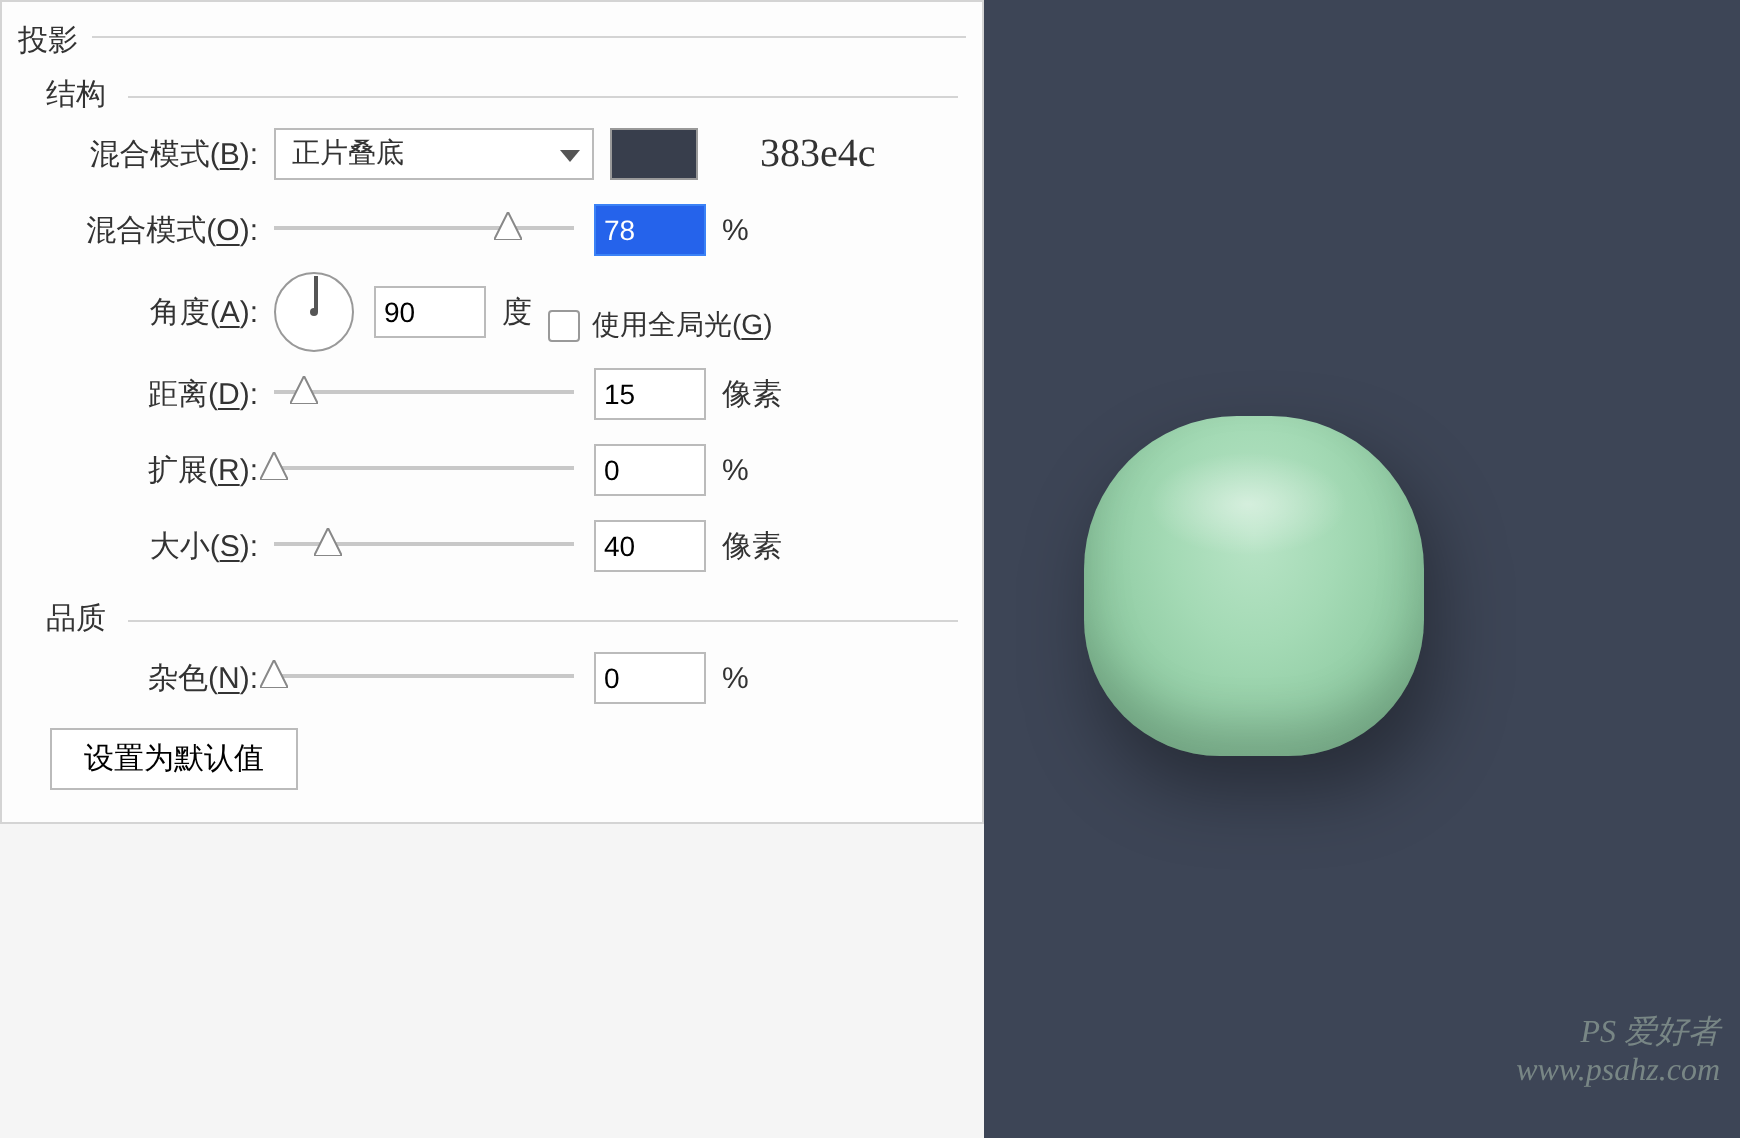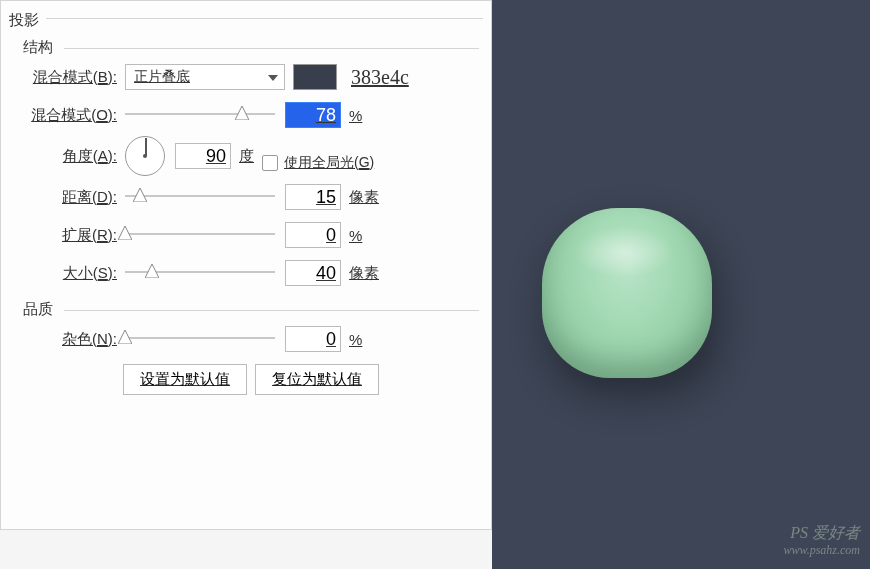--- a/index.html
+++ b/index.html
@@ -9,21 +9,21 @@
       display: flex;
       font-family: "Microsoft YaHei", sans-serif;
       font-size: 14px;
       color: #333;
       background: #f5f5f5;
       overflow: hidden;
       position: relative;
     }
     .panel {
       width: 492px;
-      height: 530px;
+      height: 412px;
       background: #fdfdfd;
       border: 1px solid #d4d4d4;
       padding: 4px 0 0 0;
       position: relative;
     }
     .section-title {
       position: relative;
       padding: 6px 10px 12px 8px;
       font-size: 15px;
     }
@@ -35,21 +35,20 @@
       right: 8px;
       height: 1px;
       background: #d4d4d4;
       transform: translateY(-6px);
     }
     .fieldset {
       position: relative;
       margin: 6px 8px 10px 18px;
       padding: 8px 6px 6px 6px;
       border: none;
-      text-decoration: underline;
     }
     .legend {
       position: absolute;
       top: -10px;
       left: 0px;
       background: #fdfdfd;
       padding: 0 4px;
       font-size: 15px;
     }
     .legend-line {
@@ -65,20 +64,21 @@
       align-items: center;
       min-height: 34px;
       margin: 4px 0;
     }
     .label {
       width: 100px;
       text-align: right;
       padding-right: 8px;
       font-size: 15px;
       color: #333;
+      margin-left: 12px;
     }
     .underline { text-decoration: underline; text-underline-offset: 2px; }
     select, .dropdown {
       border: 1px solid #bbb;
       background: #fff;
       height: 26px;
       font-size: 14px;
       padding: 1px 4px;
     }
     .dropdown {
@@ -99,21 +99,21 @@
       border-top: 6px solid #555;
     }
     .swatch {
       width: 44px;
       height: 26px;
       background: #383e4c;
       border: 1px solid #999;
       margin-left: 8px;
     }
     .hex-label {
-      margin-left: 14px;
+      margin-left: 31px;
       font-family: "Comic Sans MS", cursive;
       font-size: 20px;
       color: #333;
     }
     .slider-wrap {
       flex: 0 0 150px;
       height: 14px;
       position: relative;
       margin-right: 10px;
     }
@@ -130,22 +130,22 @@
       top: -2px;
       width: 14px;
       height: 14px;
       margin-left: -7px;
     }
     .slider-thumb svg { display: block; }
     input[type="text"].numbox {
       width: 56px;
       height: 26px;
       border: 1px solid #bbb;
-      text-align: right;
-      font-size: 18px;
+      text-align: left;
+      font-size: 14px;
       padding: 1px 4px;
     }
     input[type="text"].numbox.selected {
       border: 1px solid #3b82f6;
       background: #2563eb;
       color: #fff;
     }
     .unit {
       margin-left: 8px;
       font-size: 15px;
@@ -226,22 +226,21 @@
       content: "";
       position: absolute;
       right: 3px;
       top: -3px;
       border-left: 5px solid transparent;
       border-right: 5px solid transparent;
       border-top: 6px solid #555;
     }
     .bottom-buttons {
       display: flex;
-      gap: 8px;
-      justify-content: center;
+      gap: 28px;
       margin-top: 8px;
     }
     .btn {
       border: 1px solid #bbb;
       background: #fff;
       padding: 5px 16px;
       font-size: 15px;
       cursor: pointer;
     }
     .preview {
@@ -272,21 +271,21 @@
     .blob::before{
       content:"";
       position:absolute;
       top:18px; left:32px;
       width:100px; height:52px;
       border-radius:50%;
       background: radial-gradient(ellipse at center, rgba(255,255,255,0.45), rgba(255,255,255,0) 70%);
     }
     .watermark {
       position: absolute;
-      bottom: 12px;
+      bottom: 24px;
       right: 10px;
       color: rgba(180,200,180,0.5);
       font-size: 16px;
       font-style: italic;
       font-family: cursive;
       text-align: right;
       line-height: 1.2;
     }
   </style>
 </head>
@@ -391,25 +390,24 @@
             </svg>
           </div>
       </div>
       <input type="text" class="numbox" value="0" style="">
       <span class="unit">%</span>
     </div>
 
 
     <div class="bottom-buttons">
       <button class="btn">设置为默认值</button>
-      <button class="btn">复位为默认值</button>
     </div>
   </div>
 </div>
 
 <div class="preview">
   <div class="blob-shadow"></div>
   <div class="blob"></div>
   <div class="watermark">
     <div>PS 爱好者</div>
-    <div style="font-size:12px">www.psahz.com</div>
+    <div style="font-size:16px">www.psahz.com</div>
   </div>
 </div>
 
 </body></html>

